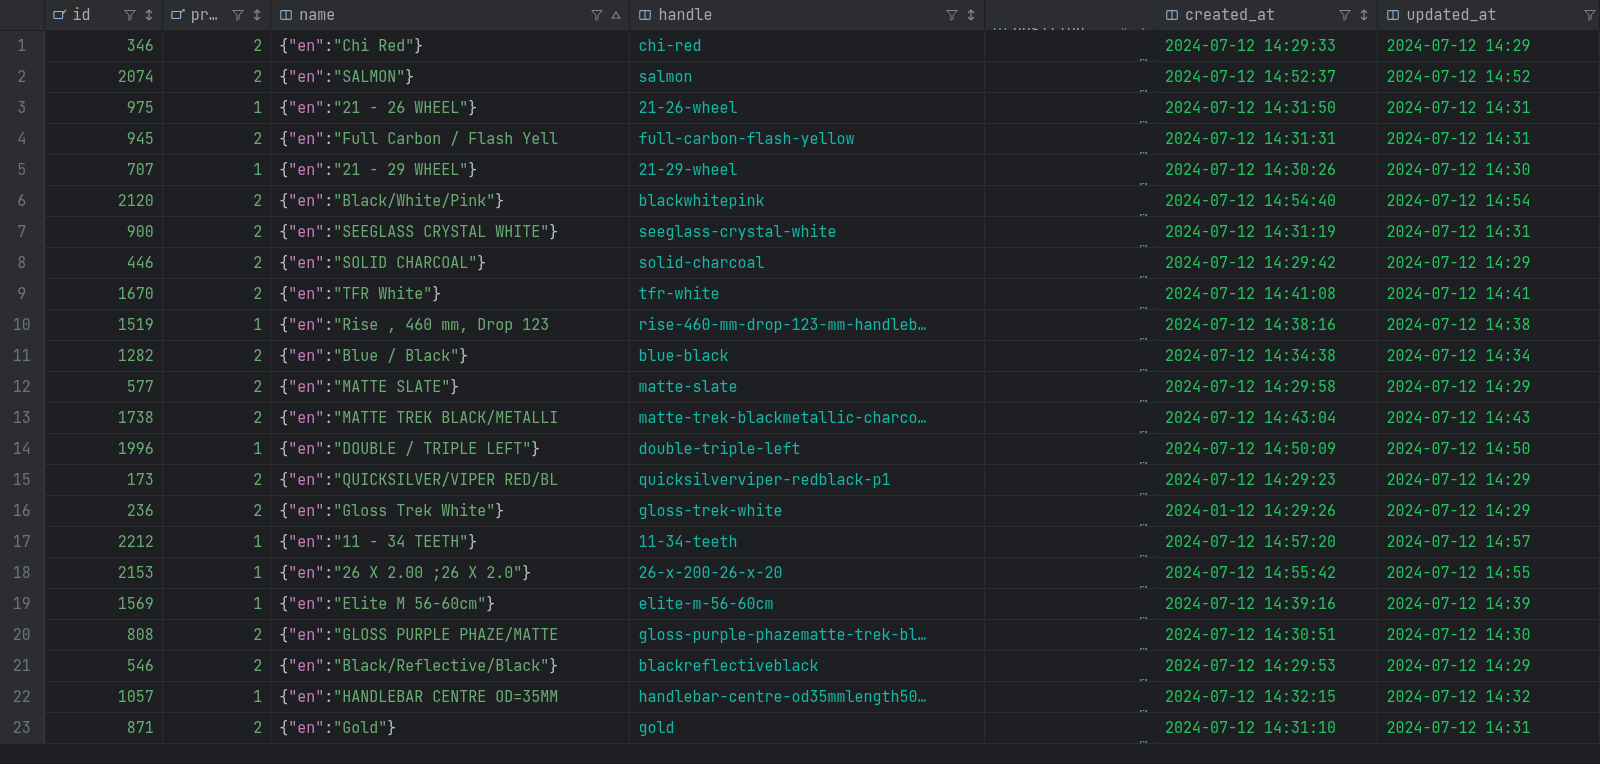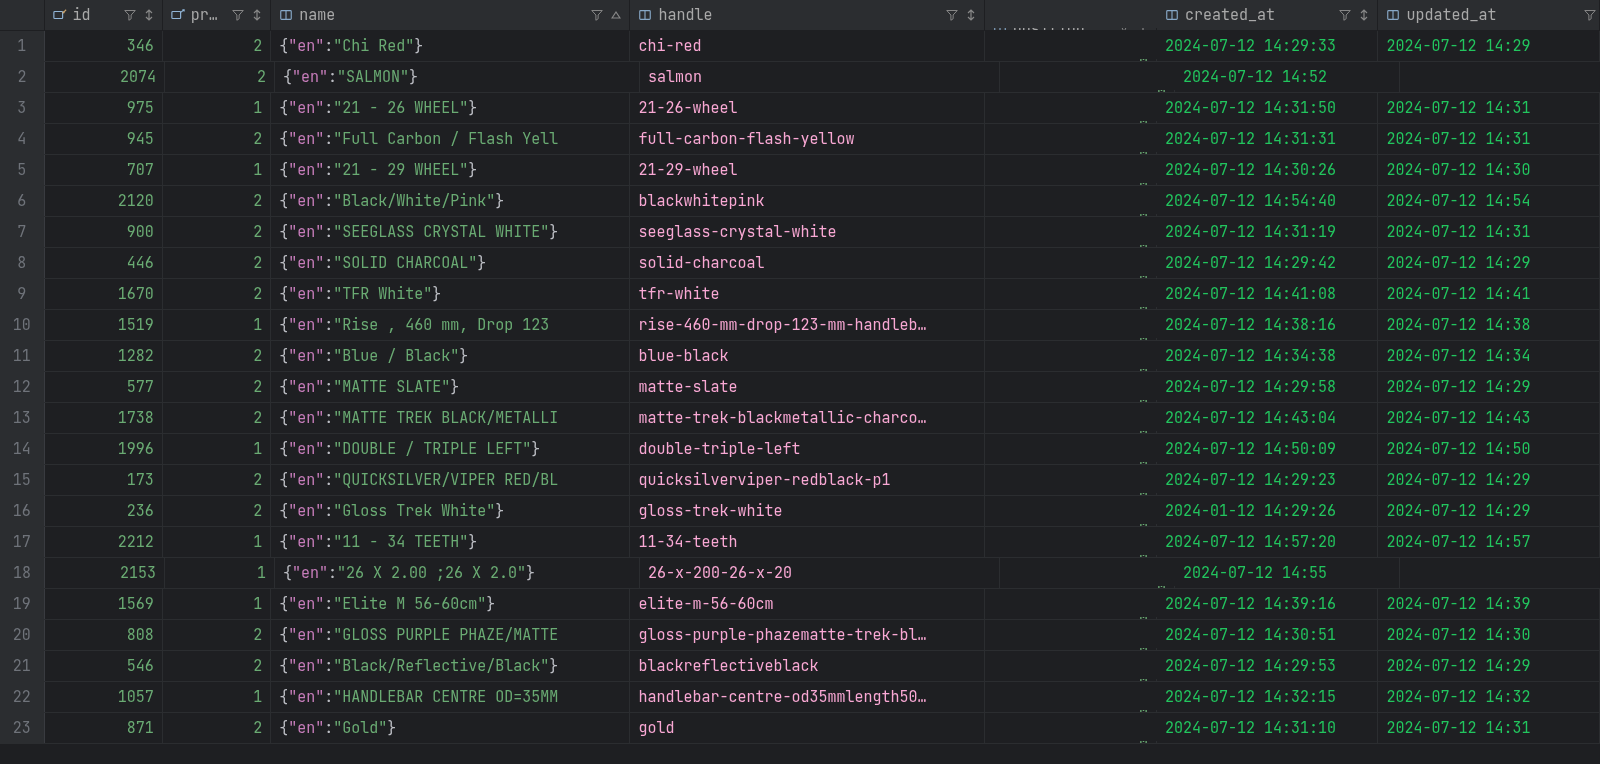--- a/index.html
+++ b/index.html
@@ -71,21 +71,21 @@
 .hdr-spacer { flex: 1; }
 .hdr-actions { display: flex; align-items: center; gap: 8px; color: #6f737a; font-size: 13px; }
 .col-icon { color: #92b6d8; font-size: 13px; opacity: 0.9; }
 .key-icon { color: #c9a26d; font-size: 12px; }
 .filter-icon, .sort-icon { cursor: pointer; }
 .num { color: #6aab73; }
 .json { font-family: inherit; }
 .json .brace { color: #bcbec4; }
 .json .key { color: #c77dbb; }
 .json .str { color: #6aab73; }
-.txt { color: #f9a8d4; }
+.txt { color: #14b8a6; }
 .date { color: #22c55e; }
 svg { display: block; }
 </style>
 </head>
 <body>
 
 <div class="grid">
 
   <div class="row header-row">
     <div class="cell gutter"></div>
@@ -305,20 +305,23 @@
           <span class="brace">: </span>
           <span class="str">"SALMON"</span>
           <span class="brace">}</span>
         </div>
         <div class="cell c-handle">
           <span class="txt">salmon</span>
         </div>
         <div class="cell c-pos">
           <span class="num">0</span>
         </div>
+        <div class="cell c-created">
+          <span class="date">2024-07-12 14:52:37</span>
+        </div>
         <div class="cell c-updated">
           <span class="date">2024-07-12 14:52</span>
         </div>
       </div>
       <div class="row">
         <div class="cell gutter">3</div>
         <div class="cell c-id">
           <span class="num">975</span>
         </div>
         <div class="cell c-pro">
@@ -750,20 +753,23 @@
           <span class="brace">: </span>
           <span class="str">"26 X 2.00 ;26 X 2.0"</span>
           <span class="brace">}</span>
         </div>
         <div class="cell c-handle">
           <span class="txt">26-x-200-26-x-20</span>
         </div>
         <div class="cell c-pos">
           <span class="num">0</span>
         </div>
+        <div class="cell c-created">
+          <span class="date">2024-07-12 14:55:42</span>
+        </div>
         <div class="cell c-updated">
           <span class="date">2024-07-12 14:55</span>
         </div>
       </div>
       <div class="row">
         <div class="cell gutter">19</div>
         <div class="cell c-id">
           <span class="num">1569</span>
         </div>
         <div class="cell c-pro">

